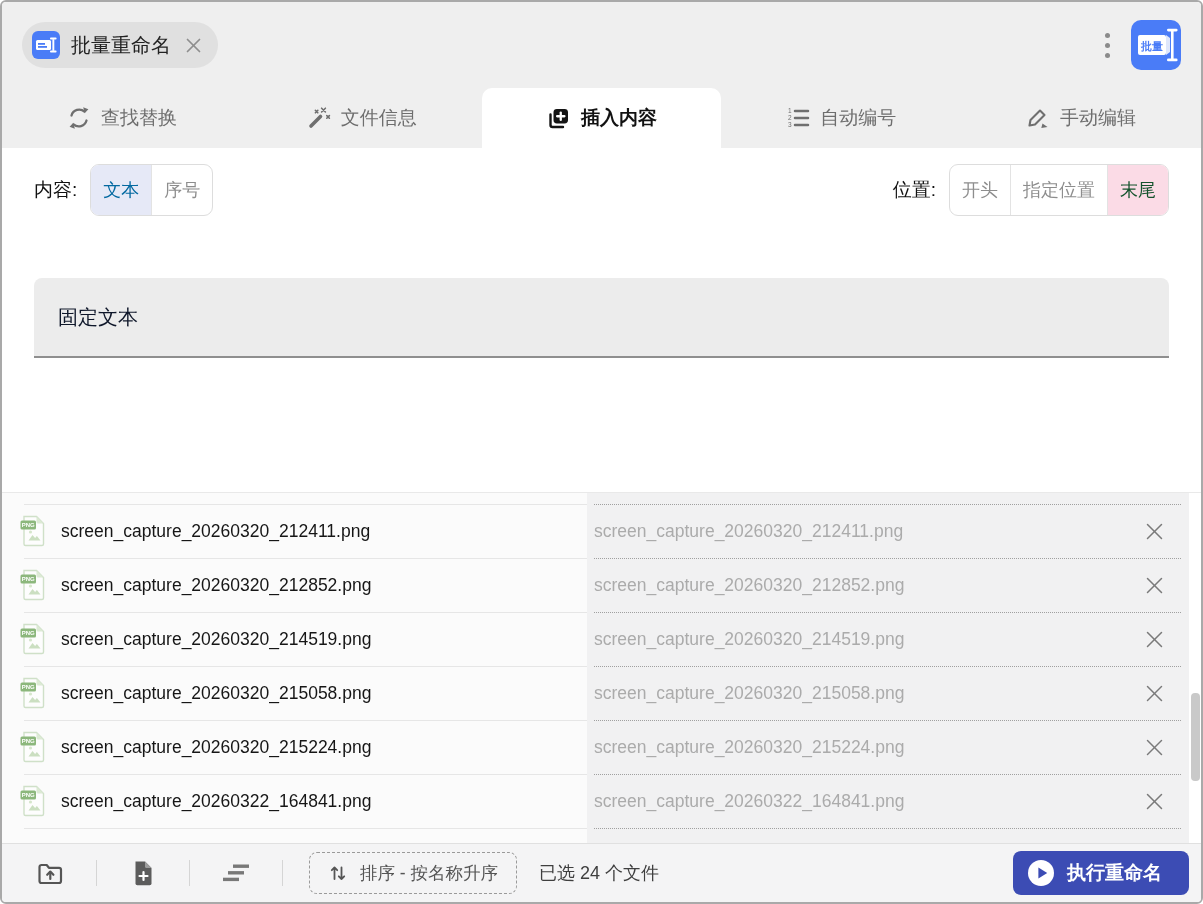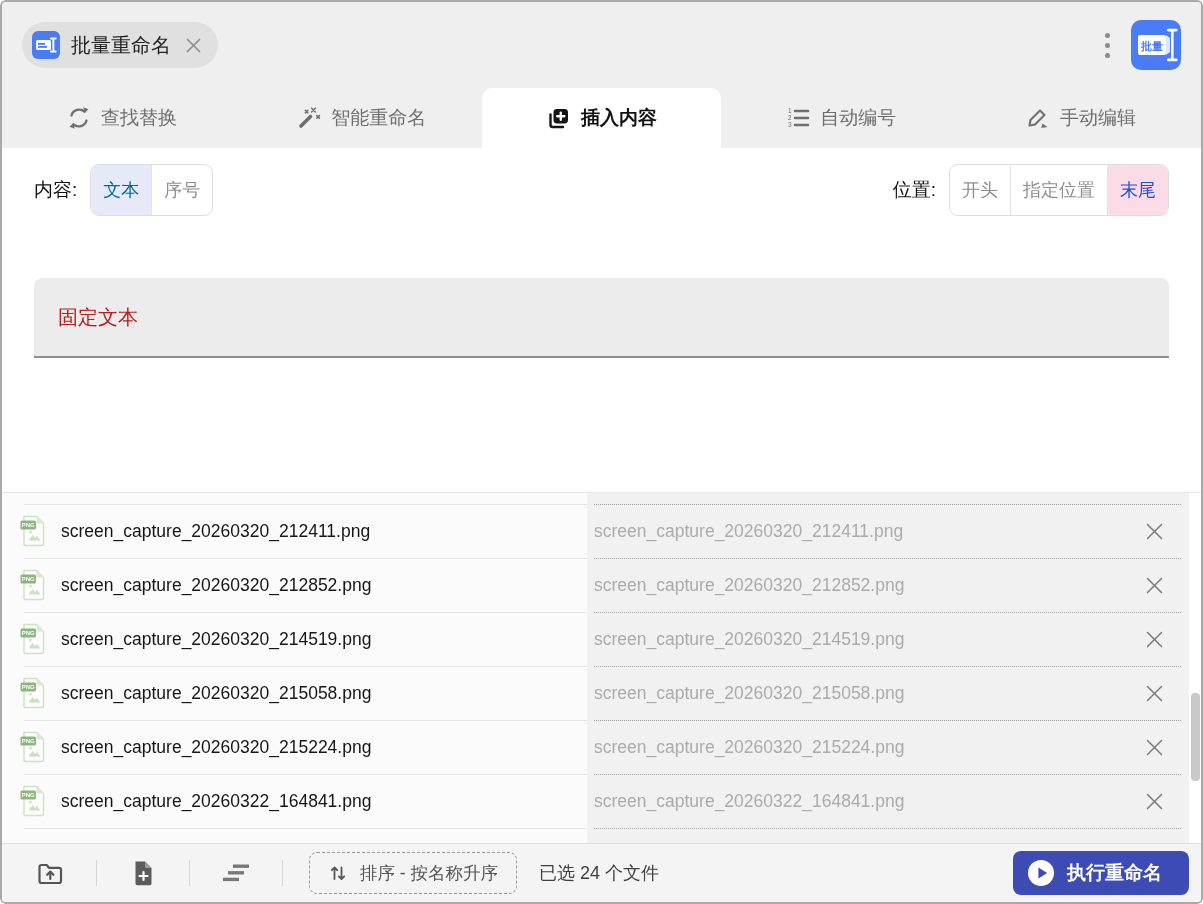--- a/index.html
+++ b/index.html
@@ -31,25 +31,25 @@
   .panel { height:344px; background:#fff; padding:14px 32px 0; flex:0 0 auto; }
   .opts-row { display:flex; align-items:center; height:56px; }
   .opt-label { font-size:19px; color:#111; white-space:nowrap; }
   .pos-label { margin-left:auto; }
   .seg { display:flex; margin-left:13px; border:1px solid #ddd; border-radius:9px;
     overflow:hidden; background:#fff; }
   .seg-item { padding:13px 12px; font-size:18px; color:#8d8d8d; border-left:1px solid #e3e3e3;
     cursor:pointer; white-space:nowrap; }
   .seg-item:first-child { border-left:none; }
   .seg-item.sel-blue { background:#e6e9f7; color:#0369a1; }
-  .seg-item.sel-pink { background:#fbdbe6; color:#1d4ed8; }
+  .seg-item.sel-pink { background:#fbdbe6; color:#14532d; }
   .text-field { margin-top:60px; height:80px; background:#ececec; border-radius:8px 8px 0 0;
     border-bottom:2px solid #8f8f8f; display:flex; align-items:center; padding:0 24px;
     cursor:text; }
-  .placeholder { font-size:20px; color:#b91c1c; }
+  .placeholder { font-size:20px; color:#0f172a; }
 
   
   .list { flex:1 1 auto; position:relative; background:#fbfbfb; border-top:1px solid #e9e9e9;
     overflow:hidden; }
   .list-right-bg { position:absolute; left:585px; right:12px; top:0; bottom:0; background:#f1f1f2; }
   .scrollbar { position:absolute; right:0; top:0; bottom:0; width:12px; background:#fff; cursor:pointer; }
   .thumb { position:absolute; top:200px; right:1px; width:9px; height:88px; background:#c9c9c9;
     border-radius:4px; cursor:grab; }
   .rows { position:relative; padding-top:11px; }
   .row { height:54px; display:flex; }
@@ -149,21 +149,21 @@
       <span class="ticon">
         <svg width="24" height="24" viewBox="0 0 24 24">
           <line x1="13.5" y1="10.5" x2="4" y2="20" stroke="#6f6f6f" stroke-width="3.6" stroke-linecap="round"></line>
           <g stroke="#6f6f6f" stroke-width="1.6" stroke-linecap="round" fill="none">
             <path d="M14.6 2.2 l3.8 3.8 M18.4 2.2 l-3.8 3.8"></path>
             <path d="M19.8 9.6 l2.6 2.6 M22.4 9.6 l-2.6 2.6"></path>
             <path d="M8.4 4.4 l2.4 2.4 M10.8 4.4 l-2.4 2.4"></path>
           </g>
         </svg>
       </span>
-      <span>智能重命名</span>
+      <span>文件信息</span>
     </div>
     <div class="tab active">
       <span class="ticon">
         <svg width="25" height="25" viewBox="0 0 25 25">
           <path d="M4.5 8.5 V19 a2 2 0 0 0 2 2 H17" fill="none" stroke="#141414" stroke-width="2.4" stroke-linecap="round"></path>
           <rect x="7.5" y="3" width="14.5" height="14.5" rx="3.4" fill="#141414"></rect>
           <g stroke="#fff" stroke-width="2.3" stroke-linecap="round">
             <line x1="14.75" y1="6.6" x2="14.75" y2="13.9"></line>
             <line x1="11.1" y1="10.25" x2="18.4" y2="10.25"></line>
           </g>

